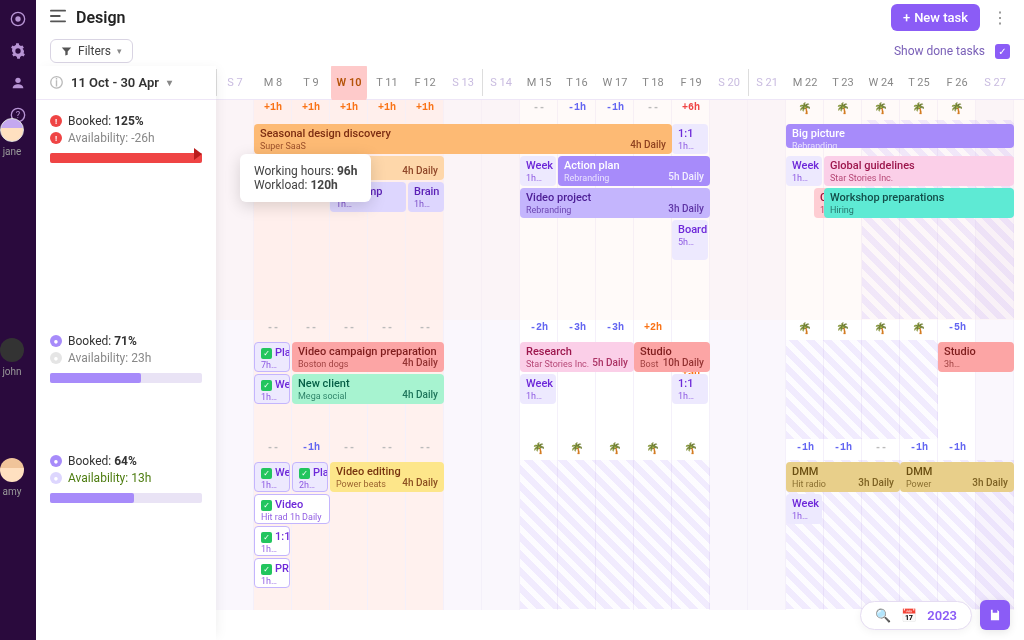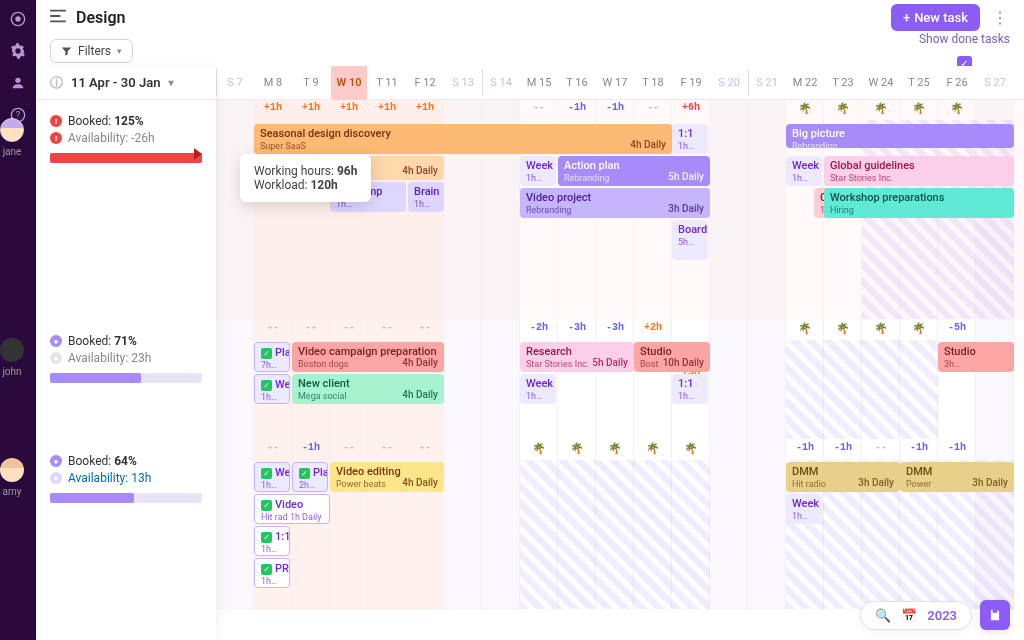--- a/index.html
+++ b/index.html
@@ -16,21 +16,21 @@
 .topbar-left { display: flex; align-items: center; gap: 10px; }
 .menu-icon { color: #555; }
 .page-title { font-size: 16px; font-weight: 600; color: #222; }
 .topbar-right { display: flex; align-items: center; gap: 10px; }
 .new-task-btn { background: #8b5cf6; color: #fff; border: none; border-radius: 6px; padding: 6px 12px; font-size: 13px; font-weight: 500; display: flex; align-items: center; gap: 4px; cursor: pointer; }
 .kebab { color: #888; width: 20px; text-align: center; cursor: pointer; }
 
 .subbar { height: 30px; display: flex; align-items: center; padding: 0 14px; justify-content: space-between; }
 .filters-btn { border: 1px solid #d9d4e3; background: #fff; border-radius: 6px; padding: 4px 10px; font-size: 12px; color: #444; display: flex; align-items: center; gap: 6px; cursor: pointer; }
 .filters-btn svg { width: 11px; height: 11px; }
-.show-done { font-size: 12px; color: #7b61b8; display: flex; align-items: center; gap: 10px; flex-direction: column; }
+.show-done { font-size: 12px; color: #7b61b8; display: flex; align-items: center; gap: 10px; }
 .show-done .chk { width: 15px; height: 15px; background: #8b5cf6; border-radius: 3px; display: inline-flex; align-items: center; justify-content: center; color: #fff; font-size: 10px; }
 
 .content { flex: 1; display: flex; position: relative; }
 
 .left-panel { width: 180px; background: #fff; display: flex; flex-direction: column; z-index: 5; box-shadow: 4px 0 12px -4px rgba(0,0,0,0.08); }
 .date-range { height: 34px; display: flex; align-items: center; padding: 0 14px; gap: 8px; border-bottom: 1px solid #eee6f7; font-size: 13px; font-weight: 600; color: #333; }
 .date-range .info-icon { color: #bbb; }
 
 .person-row { padding: 14px 14px 20px 14px; position: relative; }
 .person-name-col { position: absolute; left: -36px; top: 18px; display: flex; flex-direction: column; align-items: center; gap: 4px; }
@@ -174,21 +174,21 @@
       <div class="show-done">
         <span>Show done tasks</span>
         <span class="chk">✓</span>
       </div>
     </div>
 
     <div class="content">
       <div class="left-panel">
         <div class="date-range">
           <span class="info-icon">ⓘ</span>
-          <span>11 Apr - 30 Jan</span>
+          <span>11 Oct - 30 Apr</span>
           <span style="font-size:10px;color:#888">▾</span>
         </div>
 
         <div class="person-row" style="height:220px">
           <div class="person-name-col">
             <div class="avatar av-jane"></div>
             <div class="person-name">jane</div>
           </div>
           <div class="stat-line">
               <span class="stat-dot dot-red">!</span>
@@ -226,21 +226,21 @@
           <div class="person-name-col">
             <div class="avatar av-amy"></div>
             <div class="person-name">amy</div>
           </div>
           <div class="stat-line">
               <span class="stat-dot dot-purple">●</span>
               <span class="stat-text"><span>Booked:</span> <span class="stat-bold">64%</span></span>
             </div>
           <div class="stat-line">
               <span class="stat-dot dot-lavender">●</span>
-              <span class="stat-text" style="color:#0369a1"><span>Availability:</span> <span>13h</span></span>
+              <span class="stat-text" style="color:#4d7c0f"><span>Availability:</span> <span>13h</span></span>
             </div>
           <div class="bar-outer">
               <div class="bar-purple" style="width:55%"></div>
             </div>
         </div>
       </div>
 
       <div class="timeline">
         <div class="show-avail-tab">Show availability</div>
 

